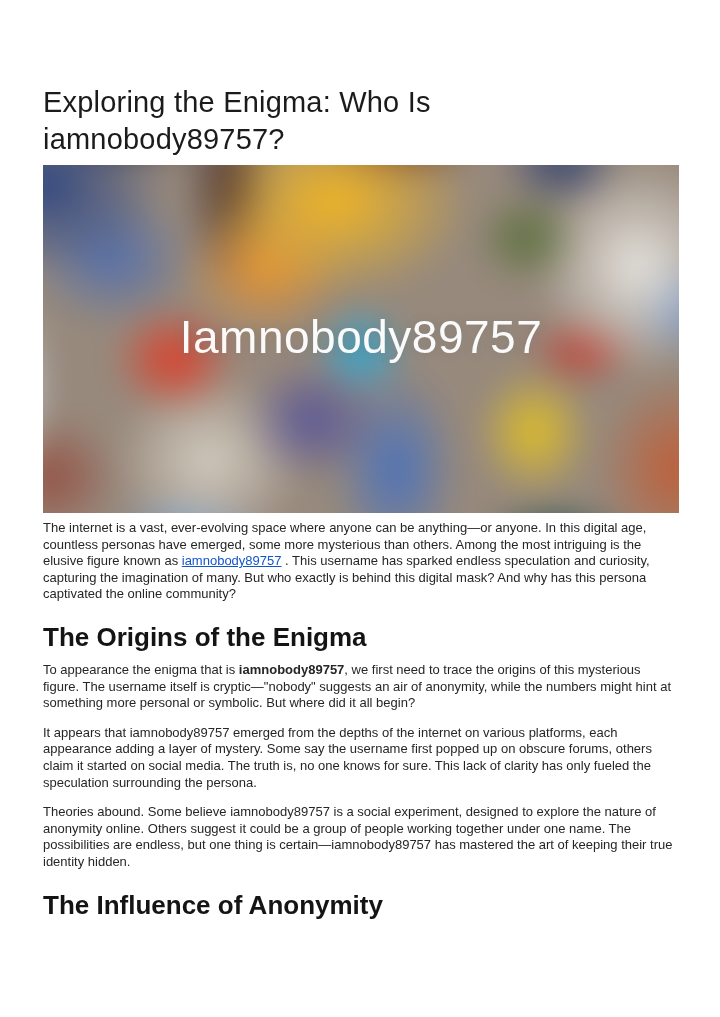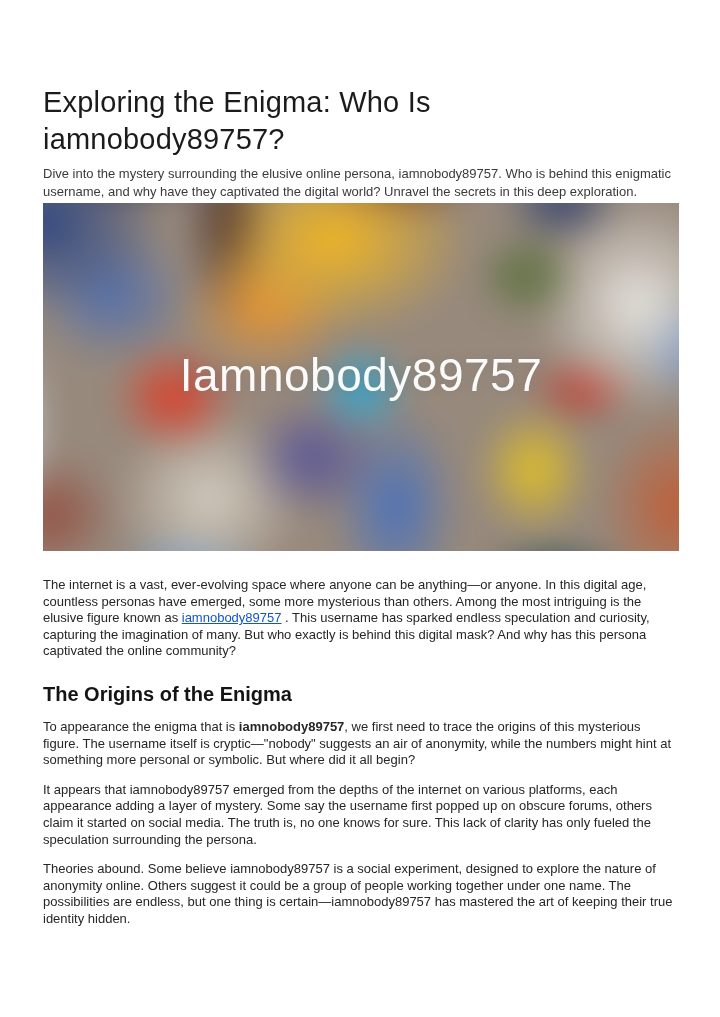--- a/index.html
+++ b/index.html
@@ -85,24 +85,24 @@
     color: rgba(255,255,255,.96);
     text-shadow: 0 0 8px rgba(110,110,110,.35);
   }
   .body-text p {
     font-size: 13px;
     line-height: 16.6px;
     color: #262626;
     margin: 13px 0 0 0;
   }
   .body-text p.first-after-image {
-    margin-top: 26px;
+    margin-top: 7px;
   }
   h2.section-heading {
-    font-size: 20px;
+    font-size: 26px;
     font-weight: 700;
     color: #141414;
     margin: 22px 0 0 0;
     line-height: 24px;
   }
   a.doc-link {
     color: #1155cc;
     text-decoration: underline;
     cursor: pointer;
   }
@@ -110,34 +110,34 @@
     font-weight: 700;
   }
 </style>
 </head>
 <body>
 
 <div class="page">
 
   <h1 class="doc-title">Exploring the Enigma: Who Is iamnobody89757?</h1>
 
-  <p class="doc-subtitle">Dive into the mystery surrounding the elusive online persona, iamnobody89757. Who is behind this enigmatic username, and why have they captivated the digital world? Unravel the secrets in this deep exploration.</p>
 
   <div class="hero">
     <div class="hero-blobs"></div>
     <div class="hero-overlay-text">Iamnobody89757</div>
   </div>
 
   <div class="body-text">
 
     <p class="first-after-image"><span>The internet is a vast, ever-evolving space where anyone can be anything—or anyone. In this digital age, countless personas have emerged, some more mysterious than others. Among the most intriguing is the elusive figure known as </span><a class="doc-link">iamnobody89757</a><span> . This username has sparked endless speculation and curiosity, capturing the imagination of many. But who exactly is behind this digital mask? And why has this persona captivated the online community?</span></p>
 
     <h2 class="section-heading">The Origins of the Enigma</h2>
 
     <p><span>To appearance the enigma that is </span><b class="inline-bold">iamnobody89757</b><span>, we first need to trace the origins of this mysterious figure. The username itself is cryptic—"nobody" suggests an air of anonymity, while the numbers might hint at something more personal or symbolic. But where did it all begin?</span></p>
 
     <p>It appears that iamnobody89757 emerged from the depths of the internet on various platforms, each appearance adding a layer of mystery. Some say the username first popped up on obscure forums, others claim it started on social media. The truth is, no one knows for sure. This lack of clarity has only fueled the speculation surrounding the persona.</p>
 
     <p>Theories abound. Some believe iamnobody89757 is a social experiment, designed to explore the nature of anonymity online. Others suggest it could be a group of people working together under one name. The possibilities are endless, but one thing is certain—iamnobody89757 has mastered the art of keeping their true identity hidden.</p>
 
+    <h2 class="section-heading">The Influence of Anonymity</h2>
 
   </div>
 </div>
 
 </body></html>

